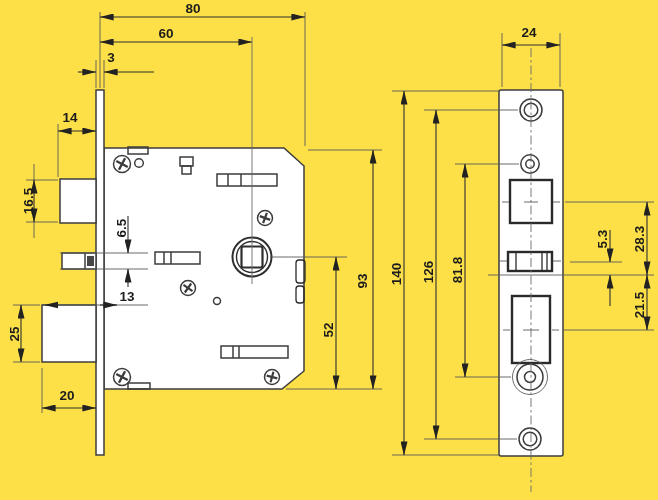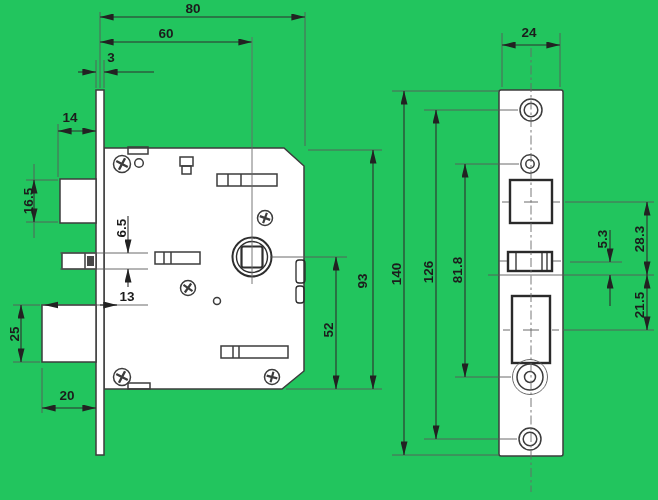--- a/index.html
+++ b/index.html
@@ -1,17 +1,17 @@
 <!DOCTYPE html>
 <html><head>
 <meta charset="utf-8">
 <style>
   html,body { margin:0; padding:0; background:#fff; }
   .stage {
-    width:658px; height:500px; position:relative; background:#22c55e;
+    width:658px; height:500px; position:relative; background:#fde047;
     outline:1px solid #d8d8d8; overflow:hidden;
     font-family:"Liberation Sans", sans-serif;
   }
   svg { display:block; }
   
   .thin  { stroke:#5a5a5a; stroke-width:0.9; fill:none; }
   .dim   { stroke:#2f2f2f; stroke-width:1.1; fill:none; }
   .part  { stroke:#3c3c3c; stroke-width:1.5; fill:#ffffff; }
   .partn { stroke:#3c3c3c; stroke-width:1.5; fill:none; }
   .bold  { stroke:#2a2a2a; stroke-width:2.4; fill:#ffffff; }

